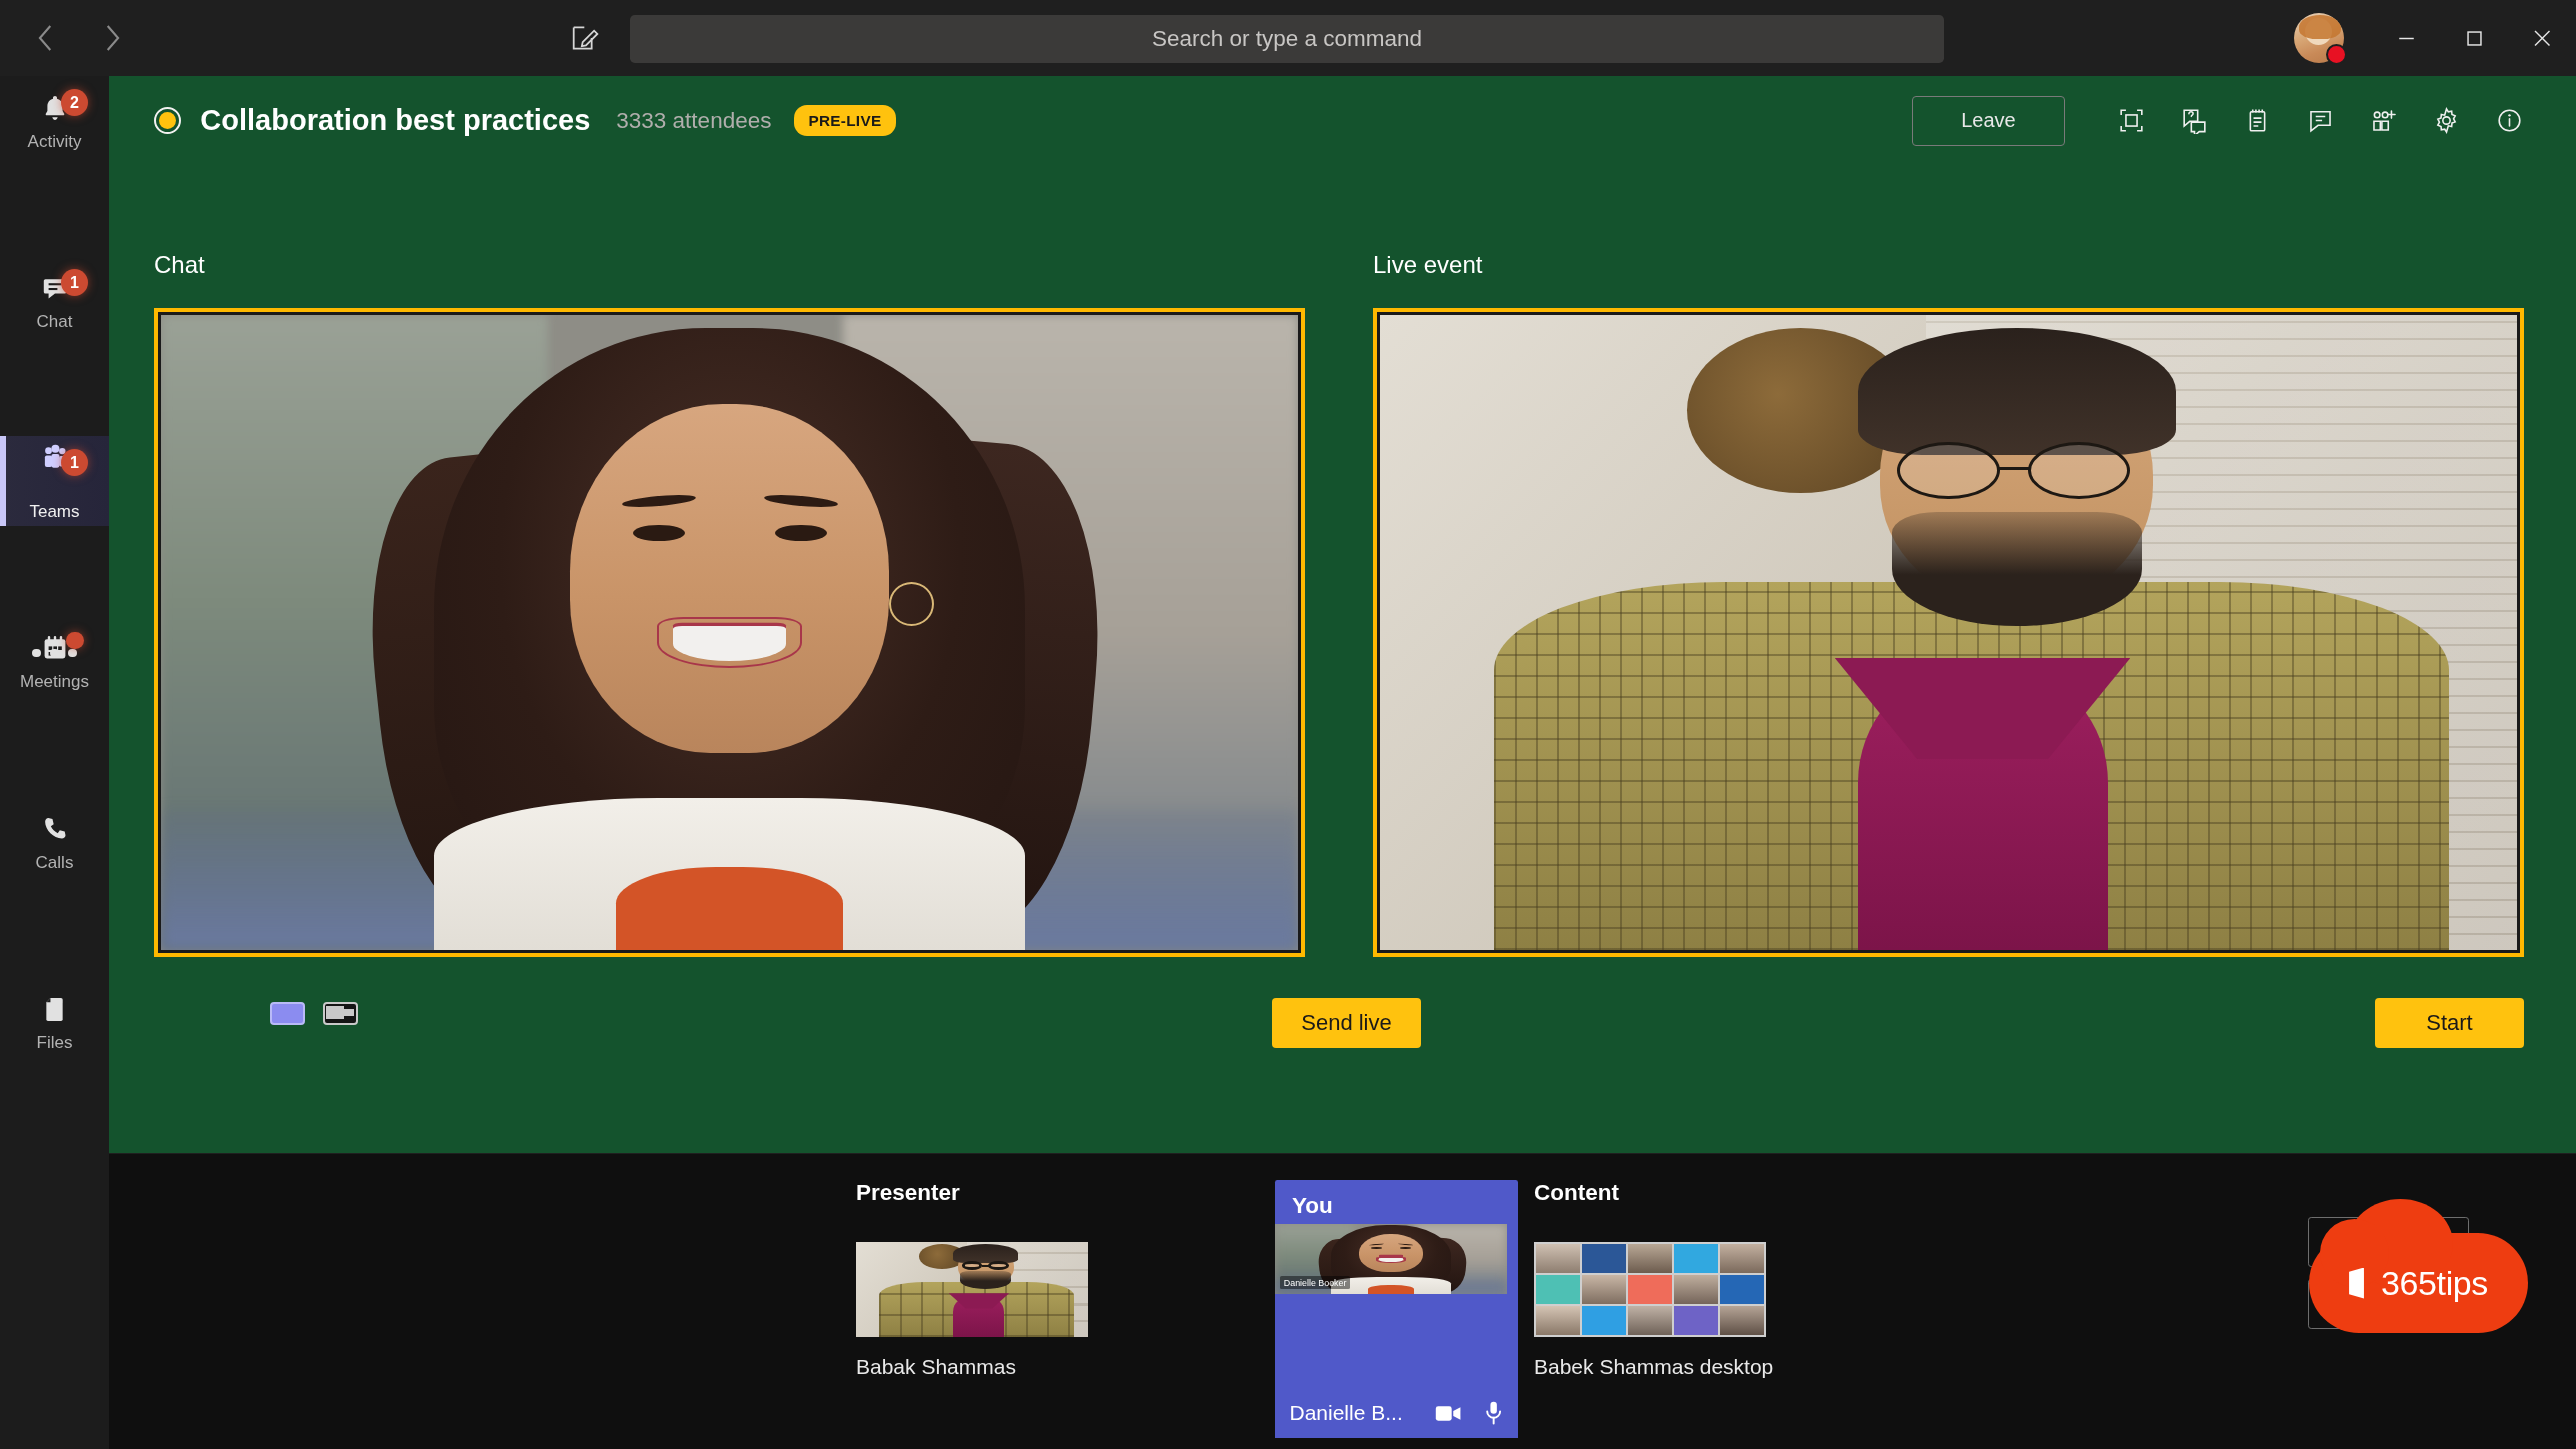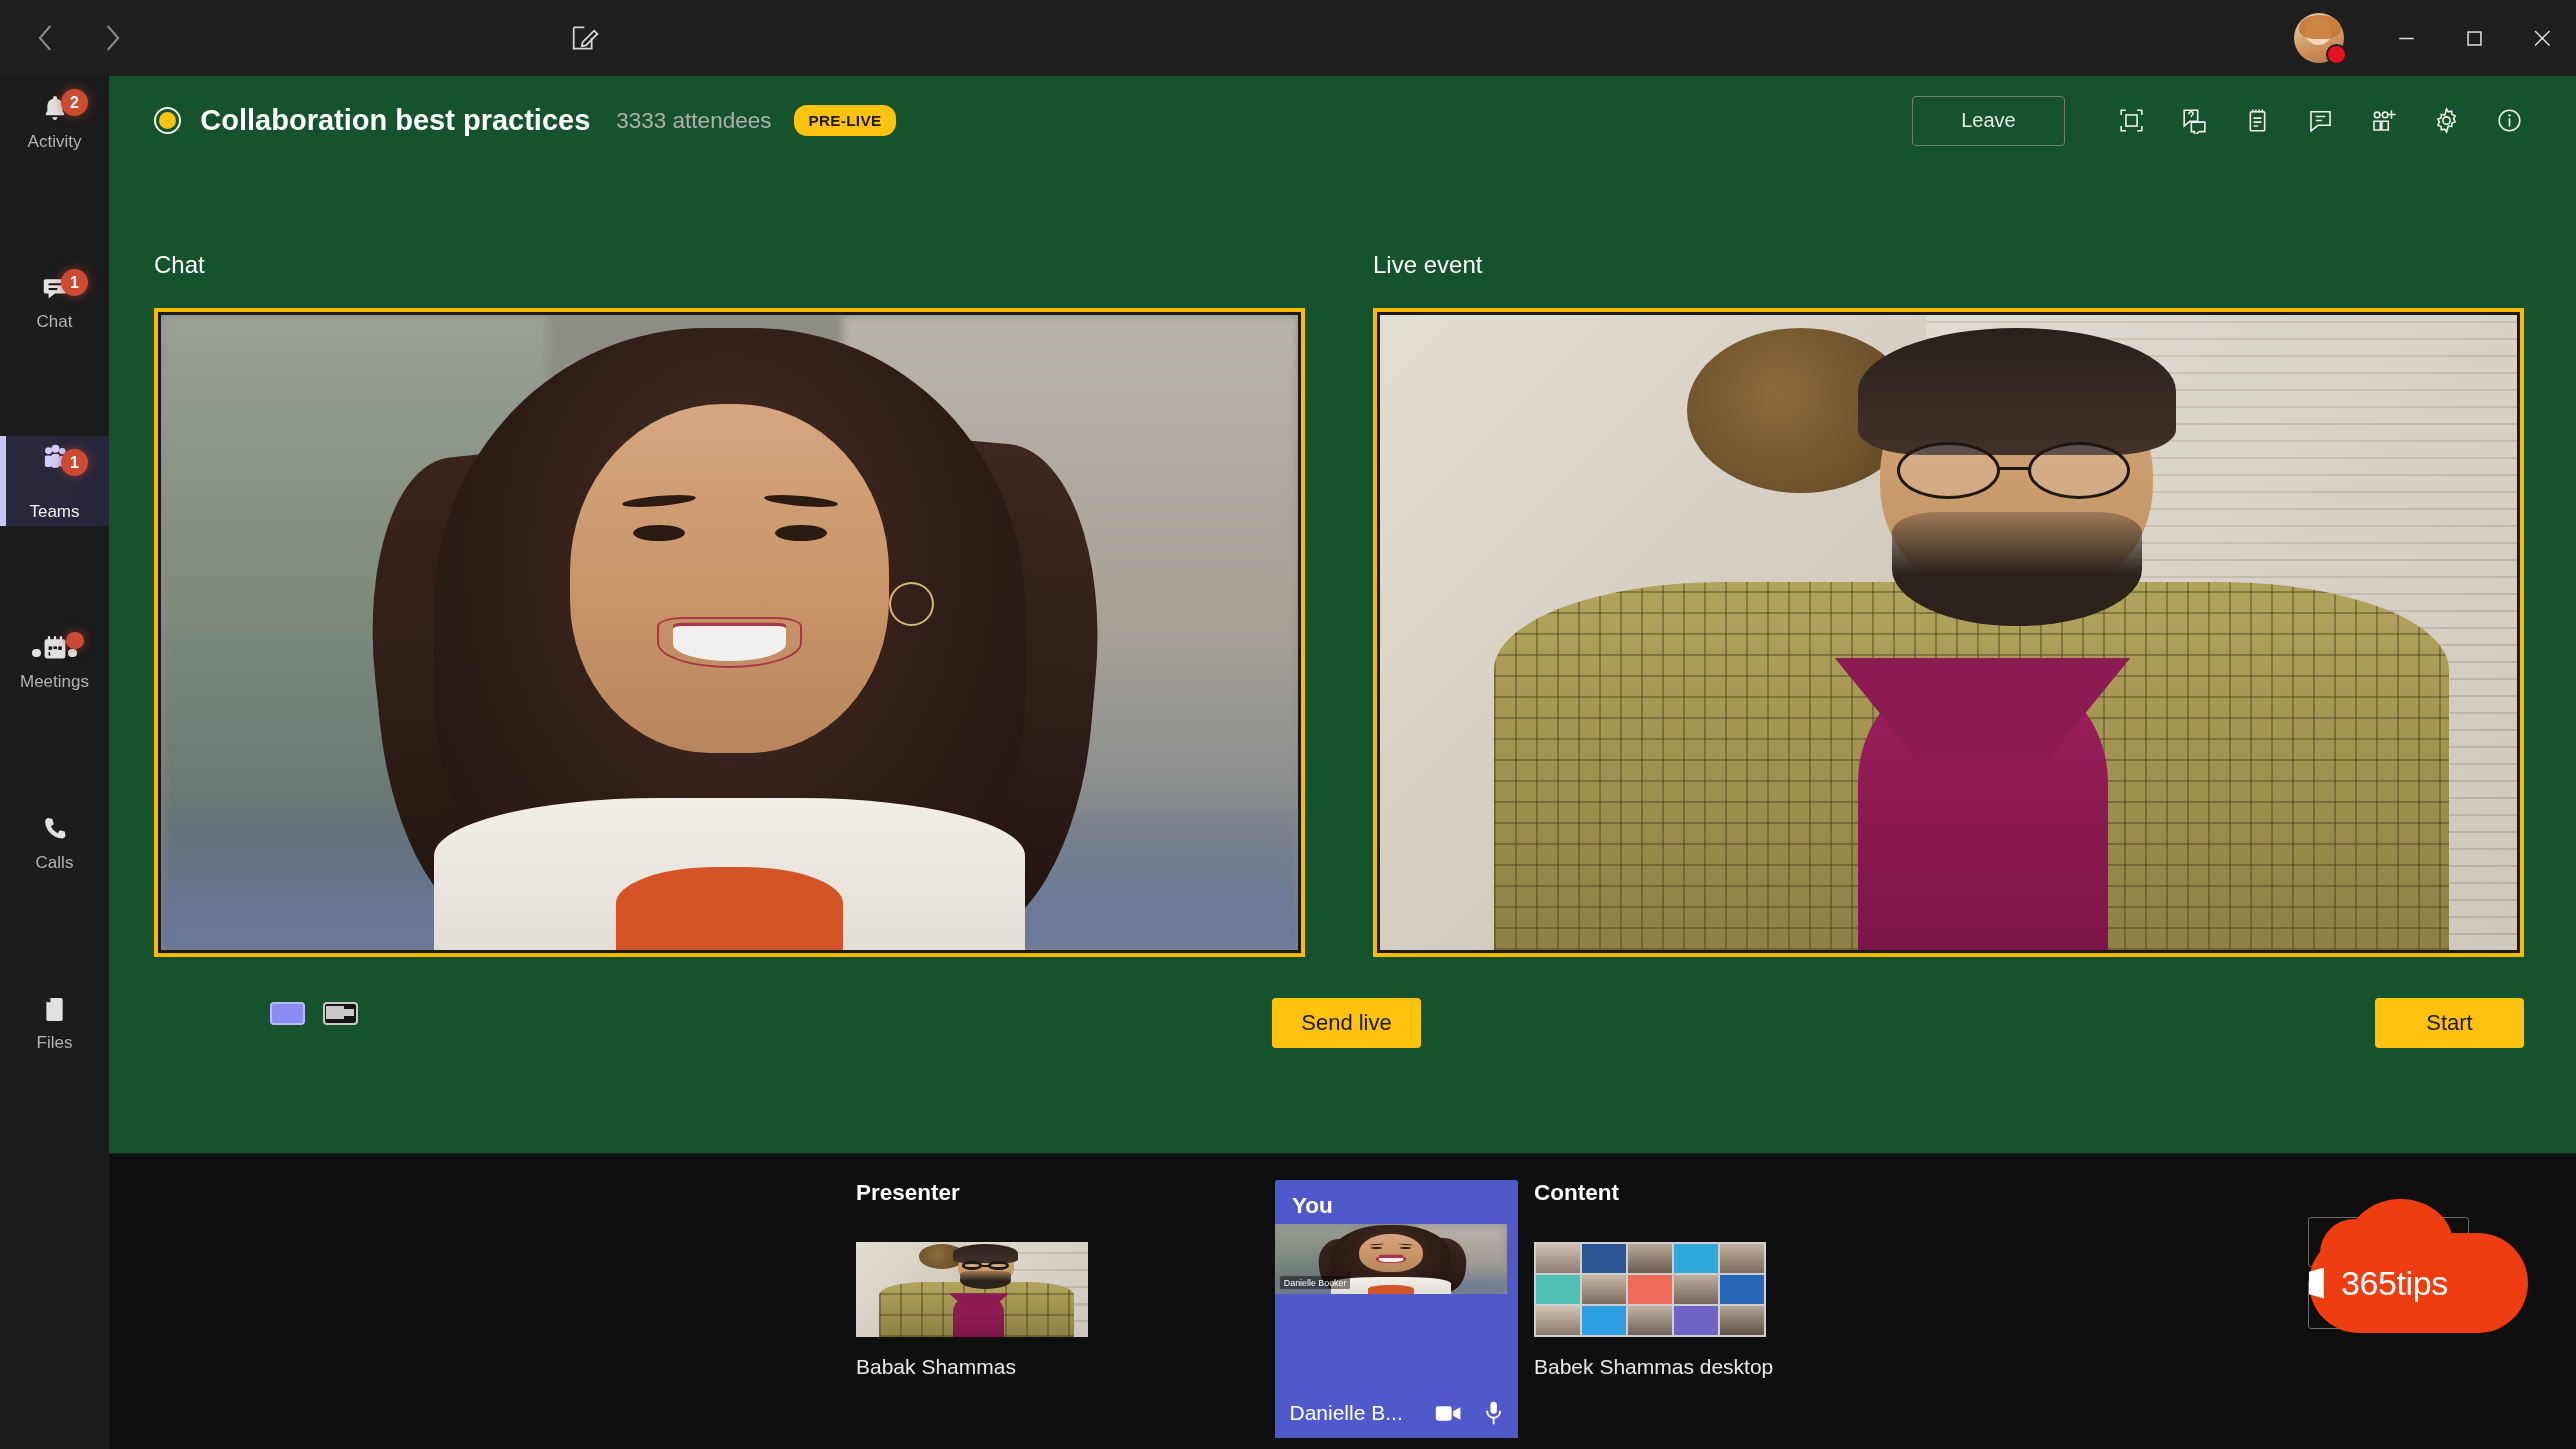--- a/index.html
+++ b/index.html
@@ -266,21 +266,21 @@
   }
   .wm-cloud::before {
     content:""; position:absolute; left:39px; top:-34px; width:105px; height:89px;
     background:#ee3d11; border-radius:50%;
   }
   .wm-cloud::after {
     content:""; position:absolute; left:11.3px; top:-14.5px; width:69px; height:68px;
     background:#ee3d11; border-radius:50%;
   }
   .wm-text {
-    position: absolute; inset: 0; display: flex; align-items: center; 
+    position: absolute; inset: 0; display: flex; align-items: center; justify-content: center;
     color: #fff; font-size: 34px; z-index: 3; letter-spacing: -0.4px;
   }
   .wm-o {
     display:inline-block; width:24px; height:31px; background:#fff; margin-right:8px;
     clip-path: polygon(0 14%, 62% 0, 62% 100%, 0 86%, 0 14%);
     position:relative;
   }
   .wm-o::after { content:""; position:absolute; left:62%; top:10%; width:38%; height:80%; background:#fff; opacity:.85; }
 </style>
 </head>
@@ -300,20 +300,23 @@
     </div>
   </div>
 
   <div class="compose-icon">
     <svg width="31" height="31" viewBox="0 0 38 38" fill="none" stroke="currentColor" stroke-width="2.2">
       <path d="M7 6 h13 M7 6 v26 h22 V19"></path>
       <path d="M18 24 l14-14 4 4 -14 14 -5 1 1-5z"></path>
     </svg>
   </div>
 
+  <div class="searchbar">
+    <span>Search or type a command</span>
+  </div>
 
   <div class="avatar-wrap">
     <div class="avatar"></div>
     <div class="presence-dot"></div>
   </div>
 
   <div class="winbtns">
     <div class="winbtn">
       <svg width="21" height="21" viewBox="0 0 26 26" stroke="currentColor" stroke-width="1.8">
           <line x1="4" y1="13" x2="22" y2="13"></line>

